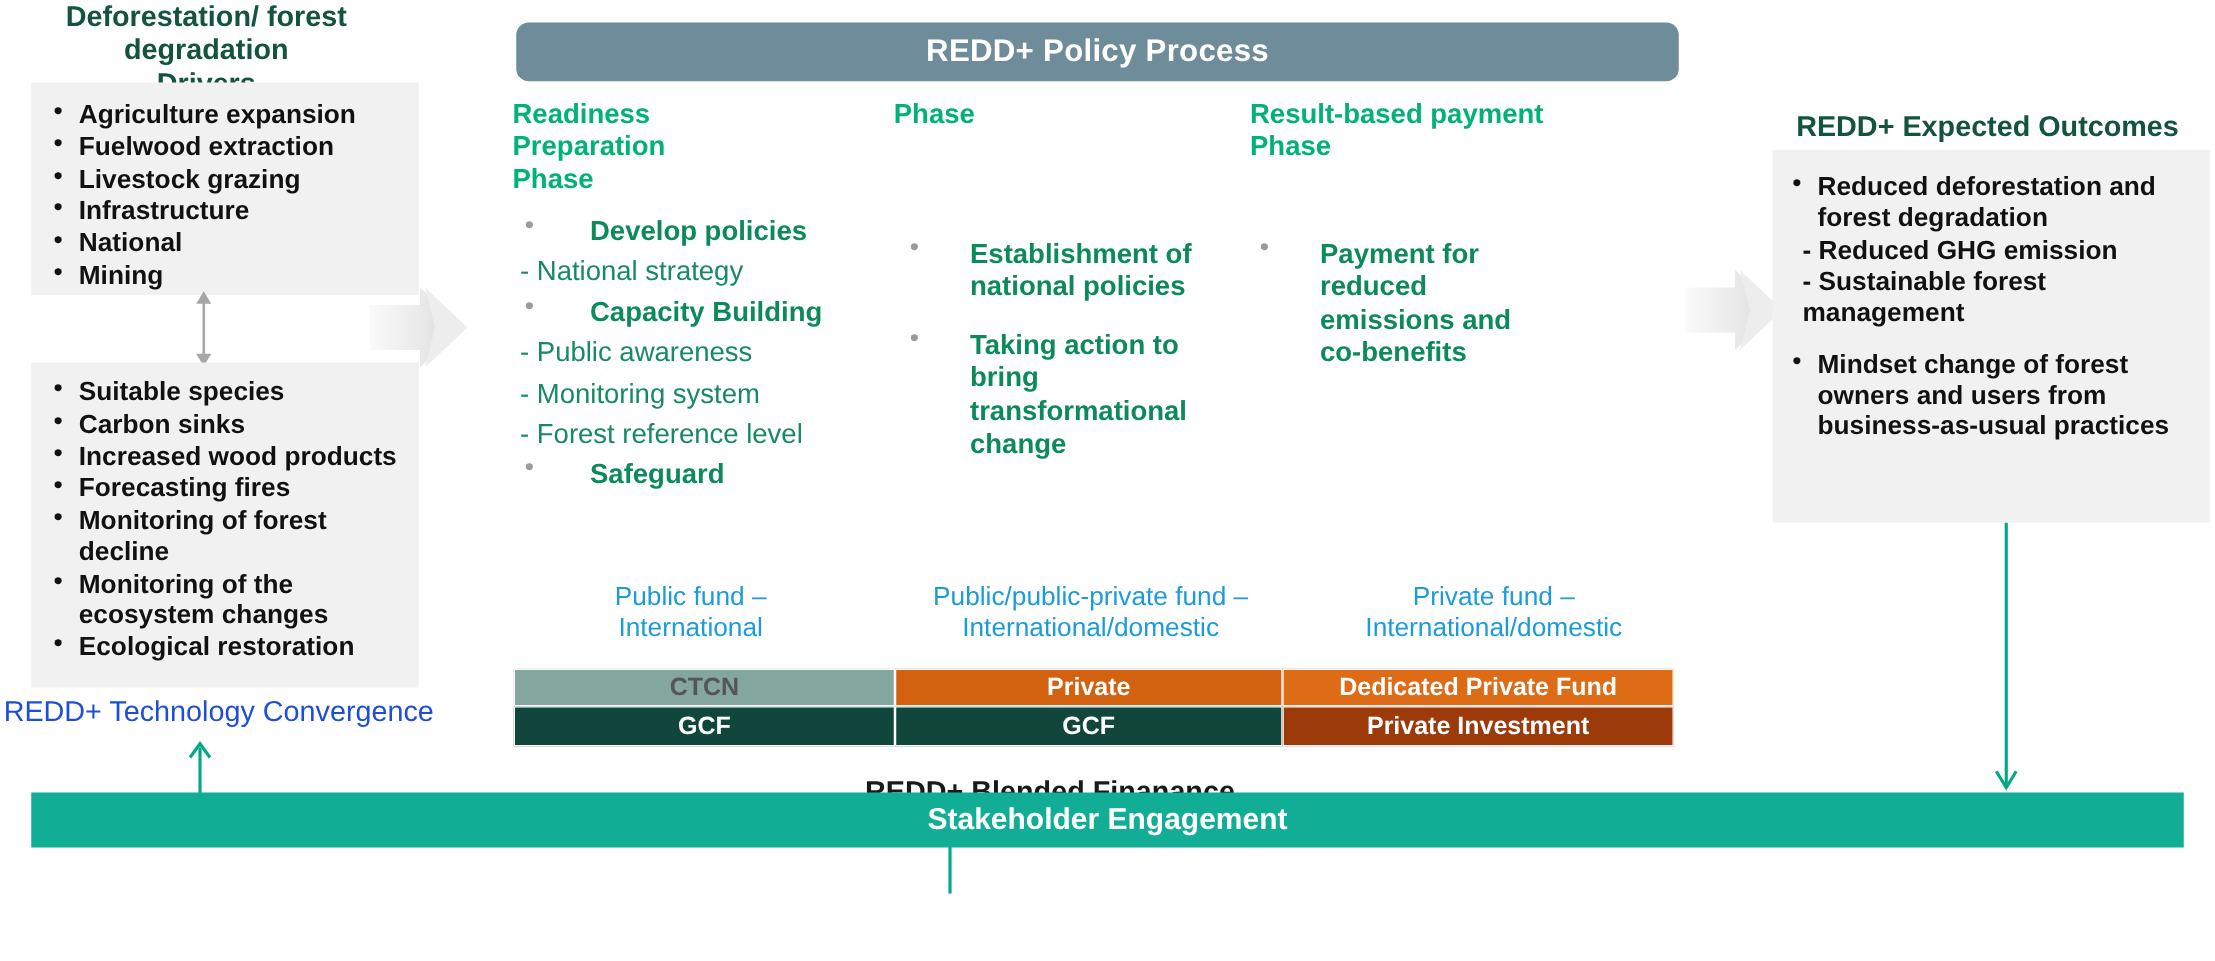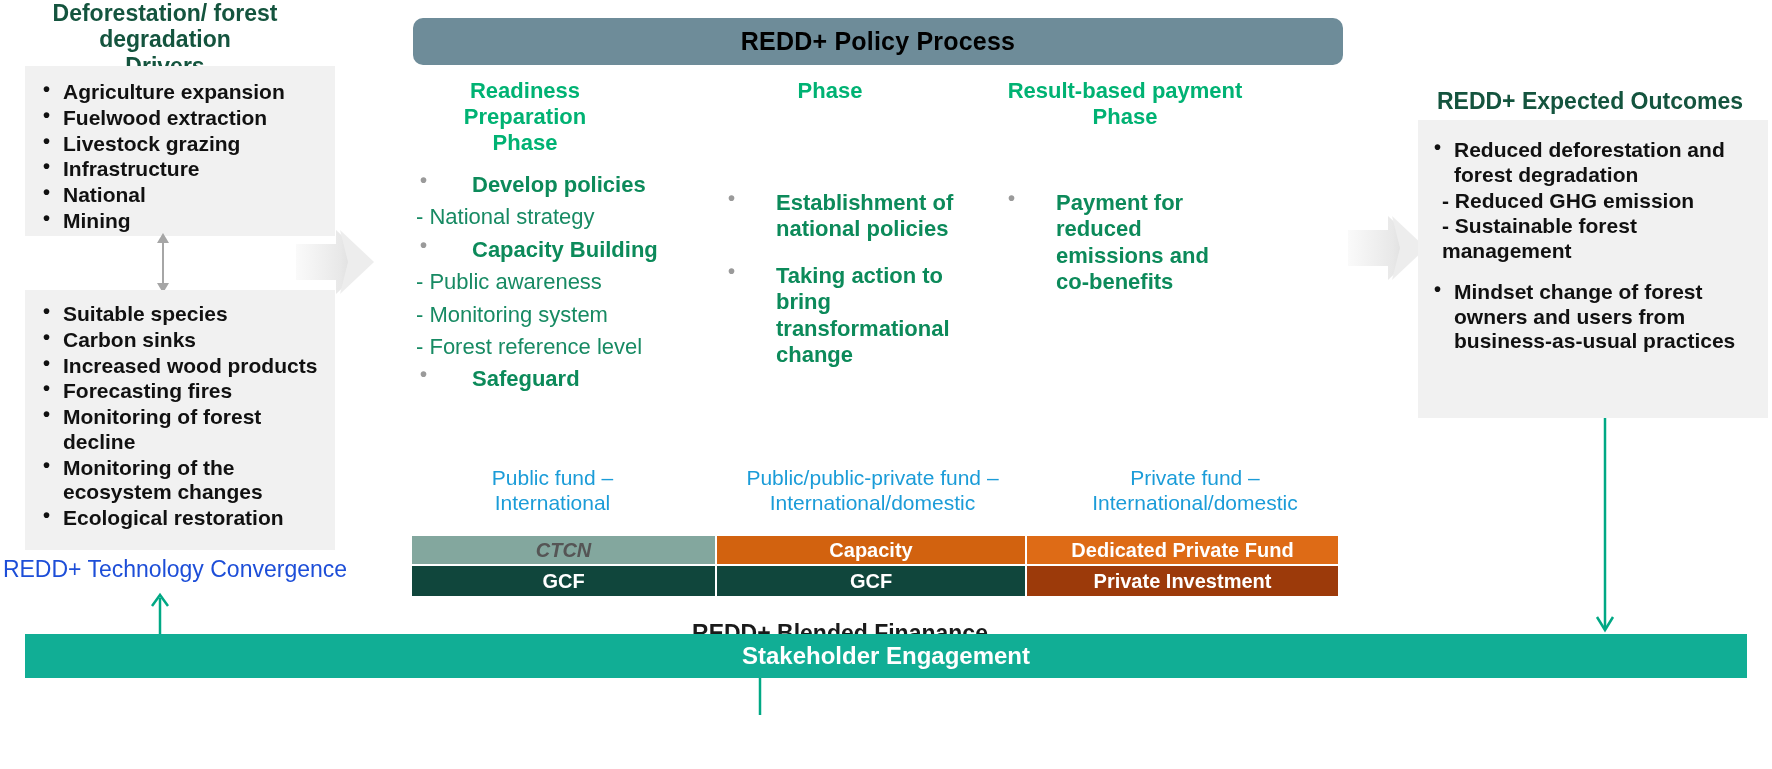--- a/index.html
+++ b/index.html
@@ -28,28 +28,28 @@
   }
   .bul li:before{
     content:"\2022";position:absolute;left:8px;top:-1px;font-size:20px;line-height:1.05;
   }
   .dashline{
     color:#3A3A3A;font-weight:normal;
   }
 
   
   .pill{
-    background:#6E8C99;border-radius:10px;color:#000000;
+    background:#6E8C99;border-radius:10px;color:#ffffff;
     display:flex;align-items:center;justify-content:center;
     font-size:25px;font-weight:bold;letter-spacing:.2px;
   }
 
   
   .phase-title{
-    color:#00B273;font-weight:bold;text-align:center;font-size:22px;line-height:1.18;
+    color:#00B273;font-weight:bold;text-align:left;font-size:22px;line-height:1.18;
   }
 
   
   .plist{list-style:none;margin:0;padding:0;}
   .plist li{position:relative;line-height:1.2;}
   .plist li.bold{
     color:#0C8A5A;font-weight:bold;font-size:22px;padding-left:62px;margin-bottom:6px;
   }
   .plist li.bold:before{
     content:"\2022";position:absolute;left:10px;top:-4px;color:#9a9a9a;font-size:20px;
@@ -183,22 +183,22 @@
 </div>
 <div class="abs fund-label" style="left:715px;top:465px;width:315px;">
   <div>Public/public-private fund –</div>
   <div>International/domestic</div>
 </div>
 <div class="abs fund-label" style="left:1045px;top:465px;width:300px;">
   <div>Private fund –</div>
   <div>International/domestic</div>
 </div>
 
-<div class="abs fcell" style="left:411px;top:535px;width:305px;height:30px;background:#83A79E;color:#555555;font-style:italic;">CTCN</div>
-<div class="abs fcell" style="left:716px;top:535px;width:310px;height:30px;background:#D2620F;">Capacity</div>
+<div class="abs fcell" style="left:411px;top:535px;width:305px;height:30px;background:#83A79E;color:#555555;">CTCN</div>
+<div class="abs fcell" style="left:716px;top:535px;width:310px;height:30px;background:#D2620F;">Private</div>
 <div class="abs fcell" style="left:1026px;top:535px;width:313px;height:30px;background:#DE6B16;">Dedicated Private Fund</div>
 
 <div class="abs fcell" style="left:411px;top:565px;width:305px;height:32px;background:#10463C;">GCF</div>
 <div class="abs fcell" style="left:716px;top:565px;width:310px;height:32px;background:#10463C;">GCF</div>
 <div class="abs fcell" style="left:1026px;top:565px;width:313px;height:32px;background:#9C3A0A;">Private Investment</div>
 
 <div class="abs cap-dark" style="left:620px;top:620px;width:440px;text-align:center;font-size:23px;color:#1a1a1a;">REDD+ Blended Finanance</div>
 
 <svg class="abs" style="left:745px;top:655px;width:30px;height:60px;" viewBox="0 0 30 60">
   <line x1="15" y1="8" x2="15" y2="60" stroke="#00A884" stroke-width="2.5"></line>

